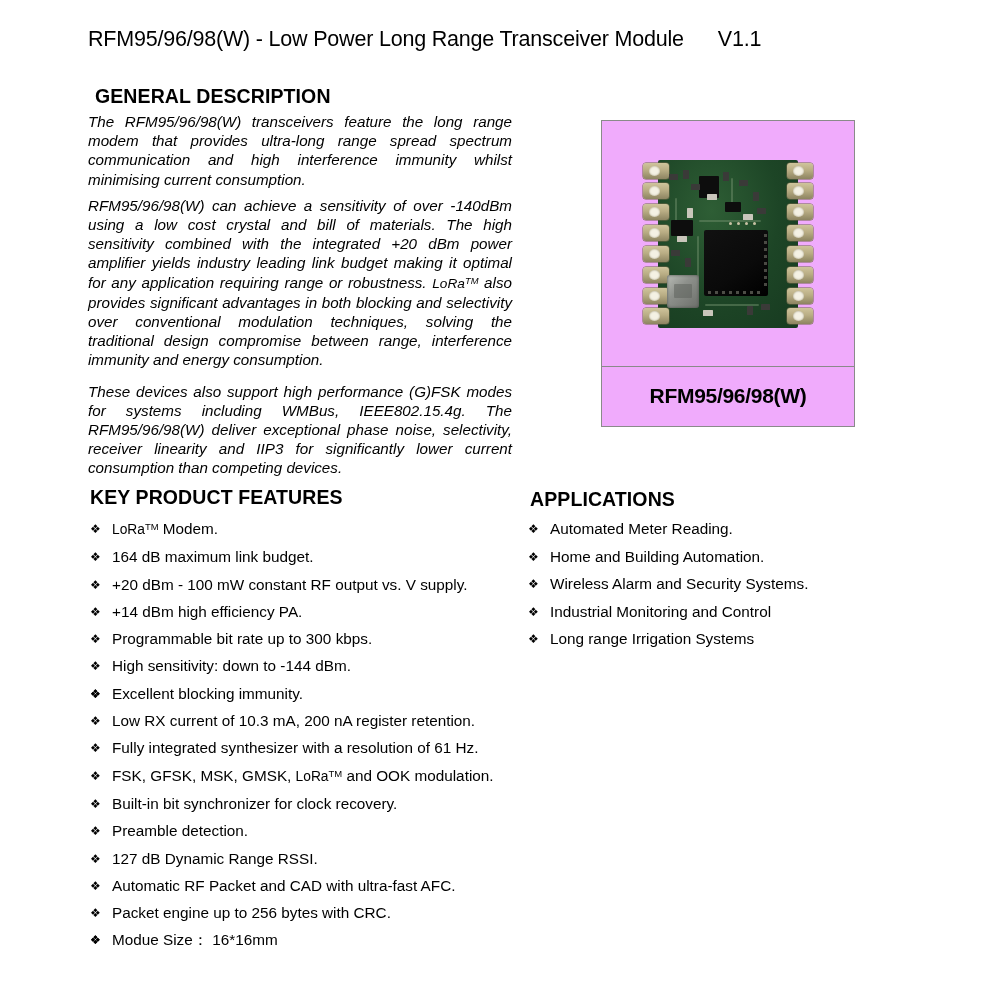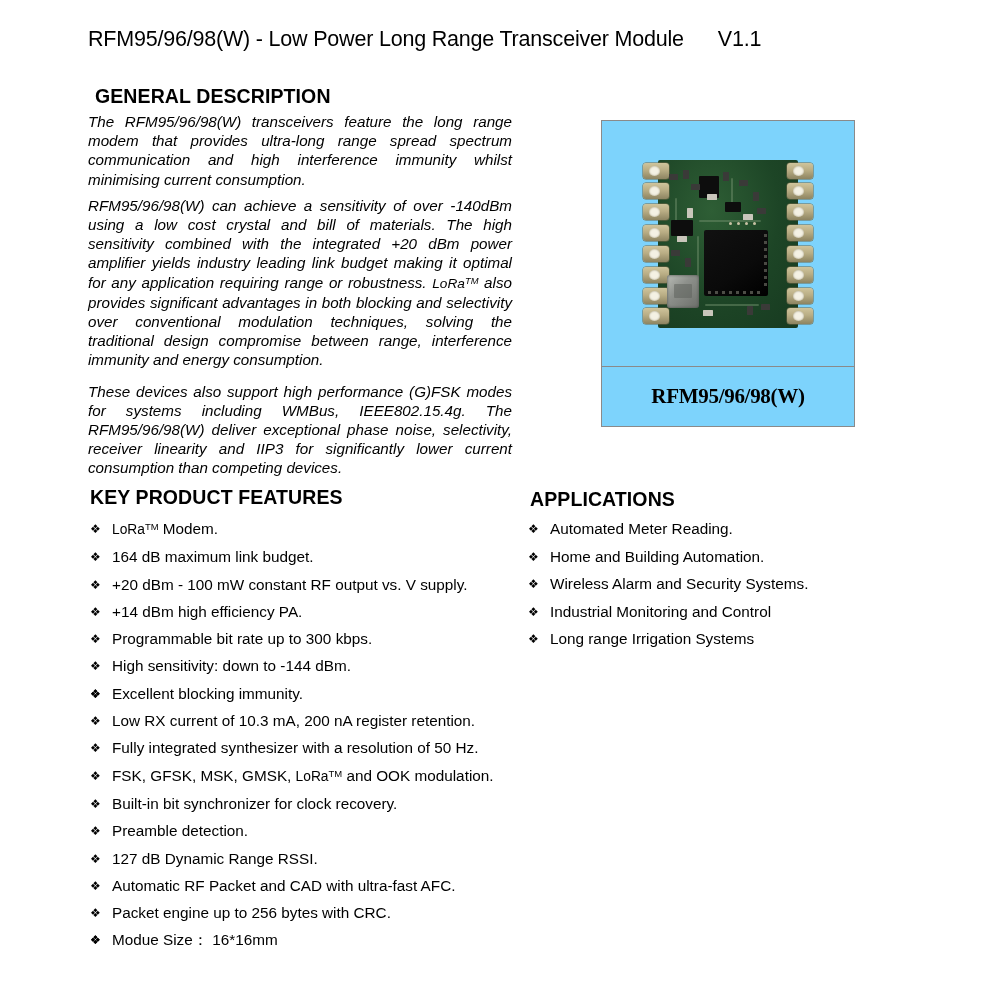--- a/index.html
+++ b/index.html
@@ -83,22 +83,21 @@
 
   
   #product-box {
     position: absolute;
     left: 601px;
     top: 120px;
     width: 254px;
     height: 307px;
     border: 1.4px solid #8a8a8a;
     box-sizing: border-box;
-    background: #7dd3fc;
-    font-family: Liberation Serif, serif;
+    background: #f0abfc;
   }
   #product-image-area {
     position: absolute;
     left: 0;
     top: 0;
     right: 0;
     height: 245px;
     display: flex;
     align-items: center;
     justify-content: center;
@@ -371,21 +370,21 @@
 <ul class="bullet-list" id="key-features-list">
     <li class="bullet-item"><span class="bullet-marker">❖</span><span class="lora">LoRa</span><sup class="tm">TM</sup><span> Modem.</span></li>
     <li class="bullet-item"><span class="bullet-marker">❖</span><span>164 dB maximum link budget.</span></li>
     <li class="bullet-item"><span class="bullet-marker">❖</span><span>+20 dBm - 100 mW constant RF output vs. V supply.</span></li>
     <li class="bullet-item"><span class="bullet-marker">❖</span><span>+14 dBm high efficiency PA.</span></li>
     <li class="bullet-item"><span class="bullet-marker">❖</span><span>Programmable bit rate up to 300 kbps.</span></li>
     <li class="bullet-item"><span class="bullet-marker">❖</span><span>High sensitivity: down to -144 dBm.</span></li>
     <li class="bullet-item"><span class="bullet-marker">❖</span></li>
     <li class="bullet-item"><span class="bullet-marker">❖</span><span>Excellent blocking immunity.</span></li>
     <li class="bullet-item"><span class="bullet-marker">❖</span><span>Low RX current of 10.3 mA, 200 nA register retention.</span></li>
-    <li class="bullet-item"><span class="bullet-marker">❖</span><span>Fully integrated synthesizer with a resolution of 50 Hz.</span></li>
+    <li class="bullet-item"><span class="bullet-marker">❖</span><span>Fully integrated synthesizer with a resolution of 61 Hz.</span></li>
     <li class="bullet-item"><span class="bullet-marker">❖</span><span>FSK, GFSK, MSK, GMSK, </span><span class="lora">LoRa</span><sup class="tm">TM</sup><span> and OOK modulation.</span></li>
     <li class="bullet-item"><span class="bullet-marker">❖</span><span>Built-in bit synchronizer for clock recovery.</span></li>
     <li class="bullet-item"><span class="bullet-marker">❖</span><span>Preamble detection.</span></li>
     <li class="bullet-item"><span class="bullet-marker">❖</span><span>127 dB Dynamic Range RSSI.</span></li>
     <li class="bullet-item"><span class="bullet-marker">❖</span><span>Automatic RF Packet and CAD with ultra-fast AFC.</span></li>
     <li class="bullet-item"><span class="bullet-marker">❖</span><span>Packet engine up to 256 bytes with CRC.</span></li>
     <li class="bullet-item"><span class="bullet-marker">❖</span></li>
     <li class="bullet-item"><span class="bullet-marker">❖</span><span>Modue Size： 16*16mm</span></li>
   </ul>
 

